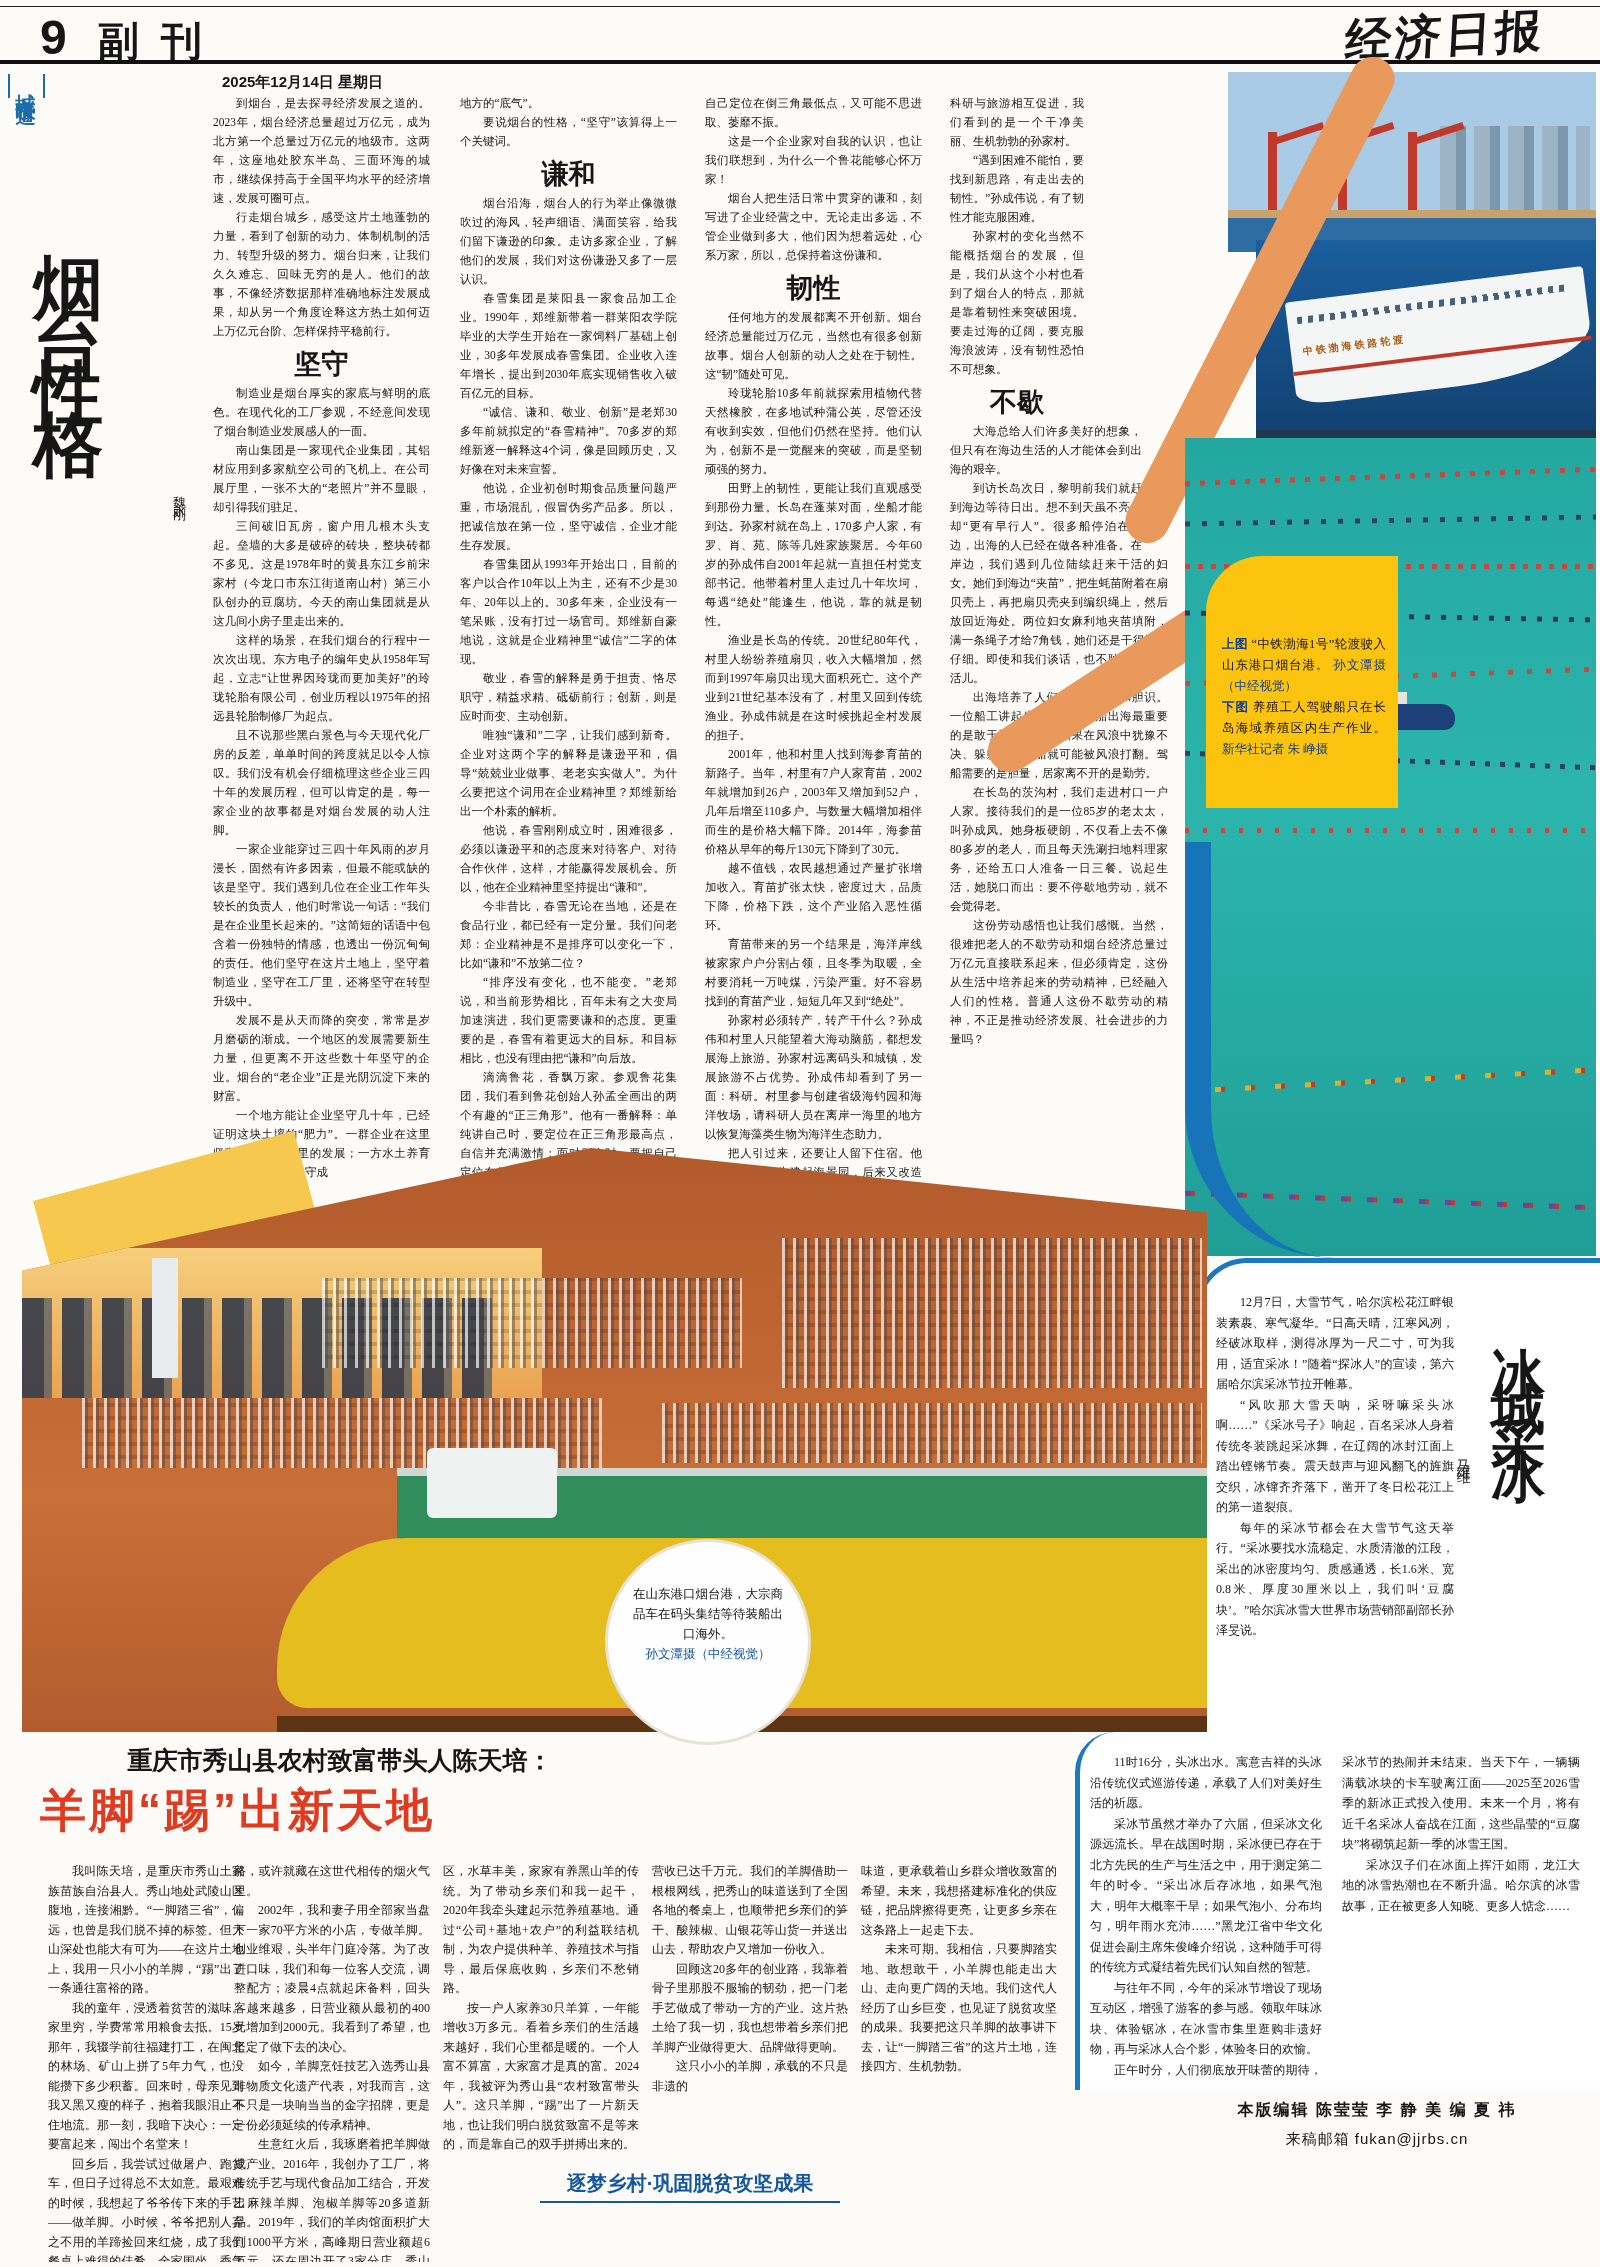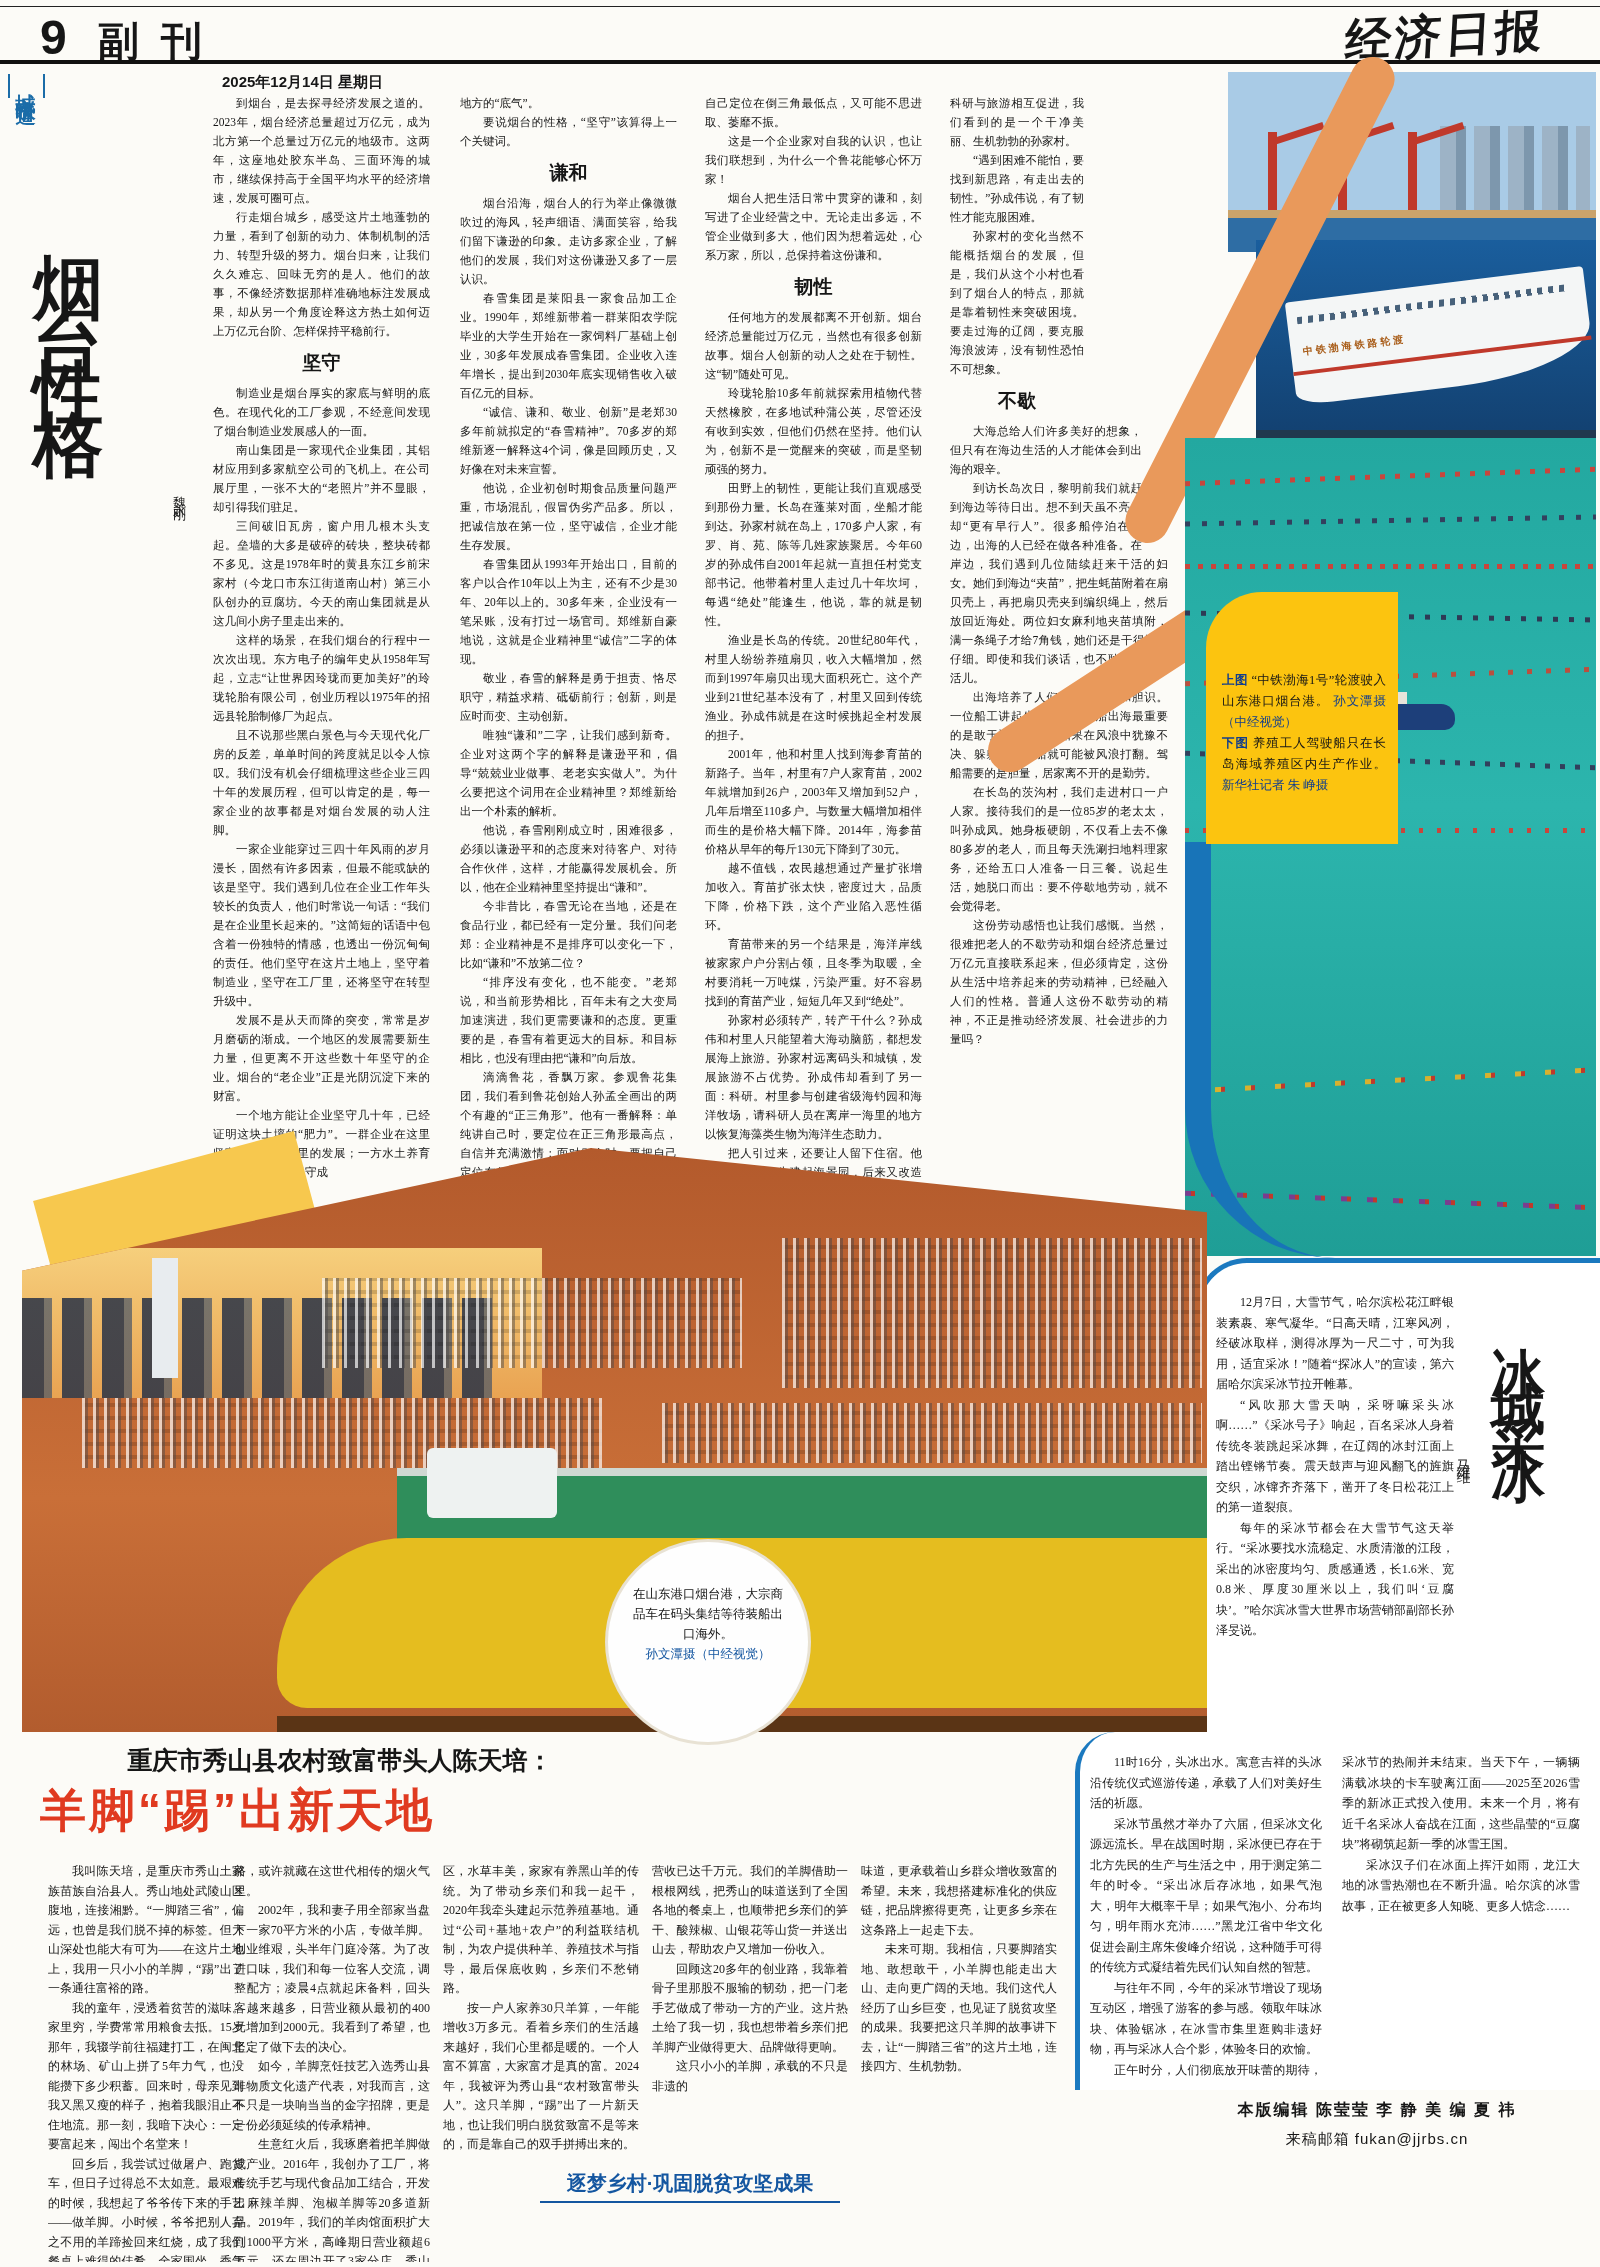--- a/index.html
+++ b/index.html
@@ -17,41 +17,41 @@
   
   .citylabel{left:8px;top:74px;writing-mode:vertical-rl;font-size:20px;font-weight:700;color:#1b6ca8;
              border-left:2px solid #1b6ca8;border-right:2px solid #1b6ca8;padding:4px 3px;letter-spacing:4px;}
   .a1title{left:22px;top:198px;writing-mode:vertical-rl;font-size:70px;font-weight:900;letter-spacing:52px;
            font-family:"Liberation Sans",sans-serif;}
   .a1author{left:170px;top:486px;writing-mode:vertical-rl;font-size:13px;letter-spacing:6px;}
   
   .a1col{top:94px;height:1272px;font-size:11.5px;line-height:19px;text-align:justify;overflow:hidden;}
   .para{margin:0;text-indent:2em;}
   .para.cont{text-indent:0;}
-  .shead{font-family:Liberation Mono, monospace;font-weight:900;font-size:19px;text-align:center;margin:14px 0 10px;}
+  .shead{font-family:Liberation Serif, serif;font-weight:900;font-size:27px;text-align:center;margin:14px 0 10px;}
   .cut{float:right;clear:right;width:0;height:0;}
   
   .photo1{left:1228px;top:72px;width:368px;height:180px;background:linear-gradient(#aacdе8,#bcd9ec 55%,#8fb6d4);overflow:hidden;background-color:#a9cbe6;}
   .p1water{position:absolute;left:0;bottom:0;width:100%;height:34px;background:#2e6da4;}
   .p1dock{position:absolute;left:0;bottom:28px;width:100%;height:14px;background:#caa36b;}
   .p1city{position:absolute;right:6px;bottom:40px;width:150px;height:86px;
           background:repeating-linear-gradient(90deg,#9db3c6 0 16px,#7d97ad 16px 26px,transparent 26px 34px);}
   .crane{position:absolute;bottom:42px;width:9px;height:78px;background:#c0392b;}
   .crane:after{content:"";position:absolute;top:6px;left:6px;width:52px;height:7px;background:#c0392b;transform:rotate(-18deg);transform-origin:left;}
   .photo2{left:1256px;top:240px;width:340px;height:208px;background:linear-gradient(#1a5e9d,#123f6e);overflow:hidden;}
   .ferry{position:absolute;left:34px;top:44px;width:300px;height:104px;background:#f4f6f6;transform:rotate(-7deg);
          border-radius:4px 4px 46% 12%;}
   .fwin{position:absolute;left:10px;top:16px;width:270px;height:7px;
         background:repeating-linear-gradient(90deg,#47617a 0 5px,transparent 5px 11px);}
   .fhull{position:absolute;left:12px;top:44px;width:280px;font-size:10px;letter-spacing:3px;color:#a85c18;font-weight:700;}
   .fstripe{position:absolute;left:0;top:70px;width:100%;height:4px;background:#c0392b;}
   .fdark{position:absolute;left:0;bottom:0;width:100%;height:18px;background:#20384e;}
   .swoosh{background:#e9995b;border-radius:40px;}
   .yellowpanel{left:1206px;top:556px;width:192px;height:252px;background:#fcc40f;border-radius:56px 0 0 0;
-               padding:78px 12px 0 16px;box-sizing:border-box;font-size:12.5px;line-height:21px;text-align:justify;margin-top:36px;}
+               padding:78px 12px 0 16px;box-sizing:border-box;font-size:12.5px;line-height:21px;text-align:justify;}
   .caplabel{font-weight:900;color:#123e8c;font-family:"Liberation Sans",sans-serif;}
   .capcredit{color:#123e8c;}
   .photo3{left:1185px;top:438px;width:411px;height:818px;background:linear-gradient(#23a8a0,#2cb5ad 45%,#1f9e96);overflow:hidden;}
   .buoyrow{position:absolute;height:5px;}
   .boat{position:absolute;left:150px;top:266px;width:120px;height:26px;background:#1d3f7a;border-radius:8px 14px 10px 10px;}
   .boat:before{content:"";position:absolute;left:38px;top:-12px;width:34px;height:12px;background:#e8e4da;}
   .boat:after{content:"";position:absolute;left:60px;top:-58px;width:2px;height:58px;background:#334;}
   .bluearc{left:1185px;top:842px;width:150px;height:416px;border-left:26px solid #1874b8;border-radius:0 0 0 150px;}
   
   .icepanelU{left:1195px;top:1258px;width:401px;height:474px;background:#fff;border-left:5px solid #1b79bf;

